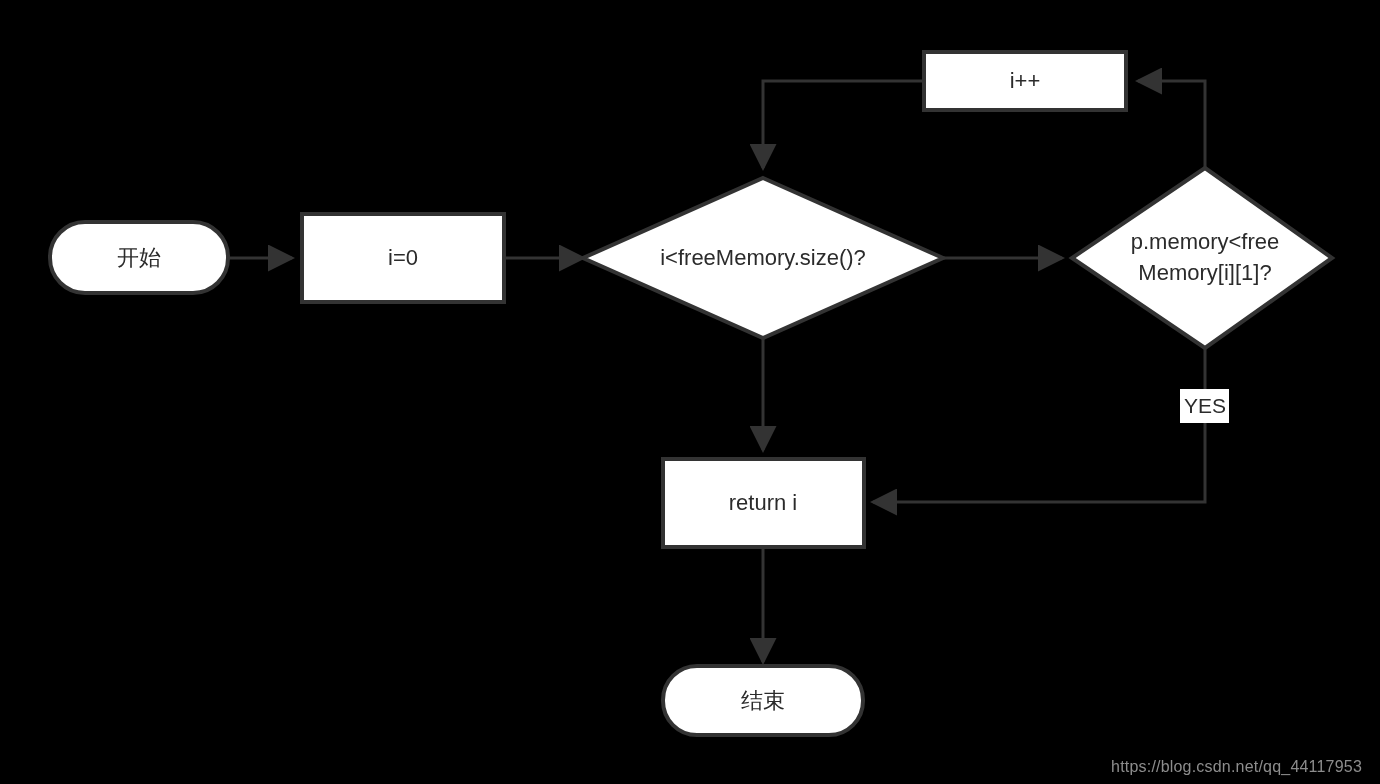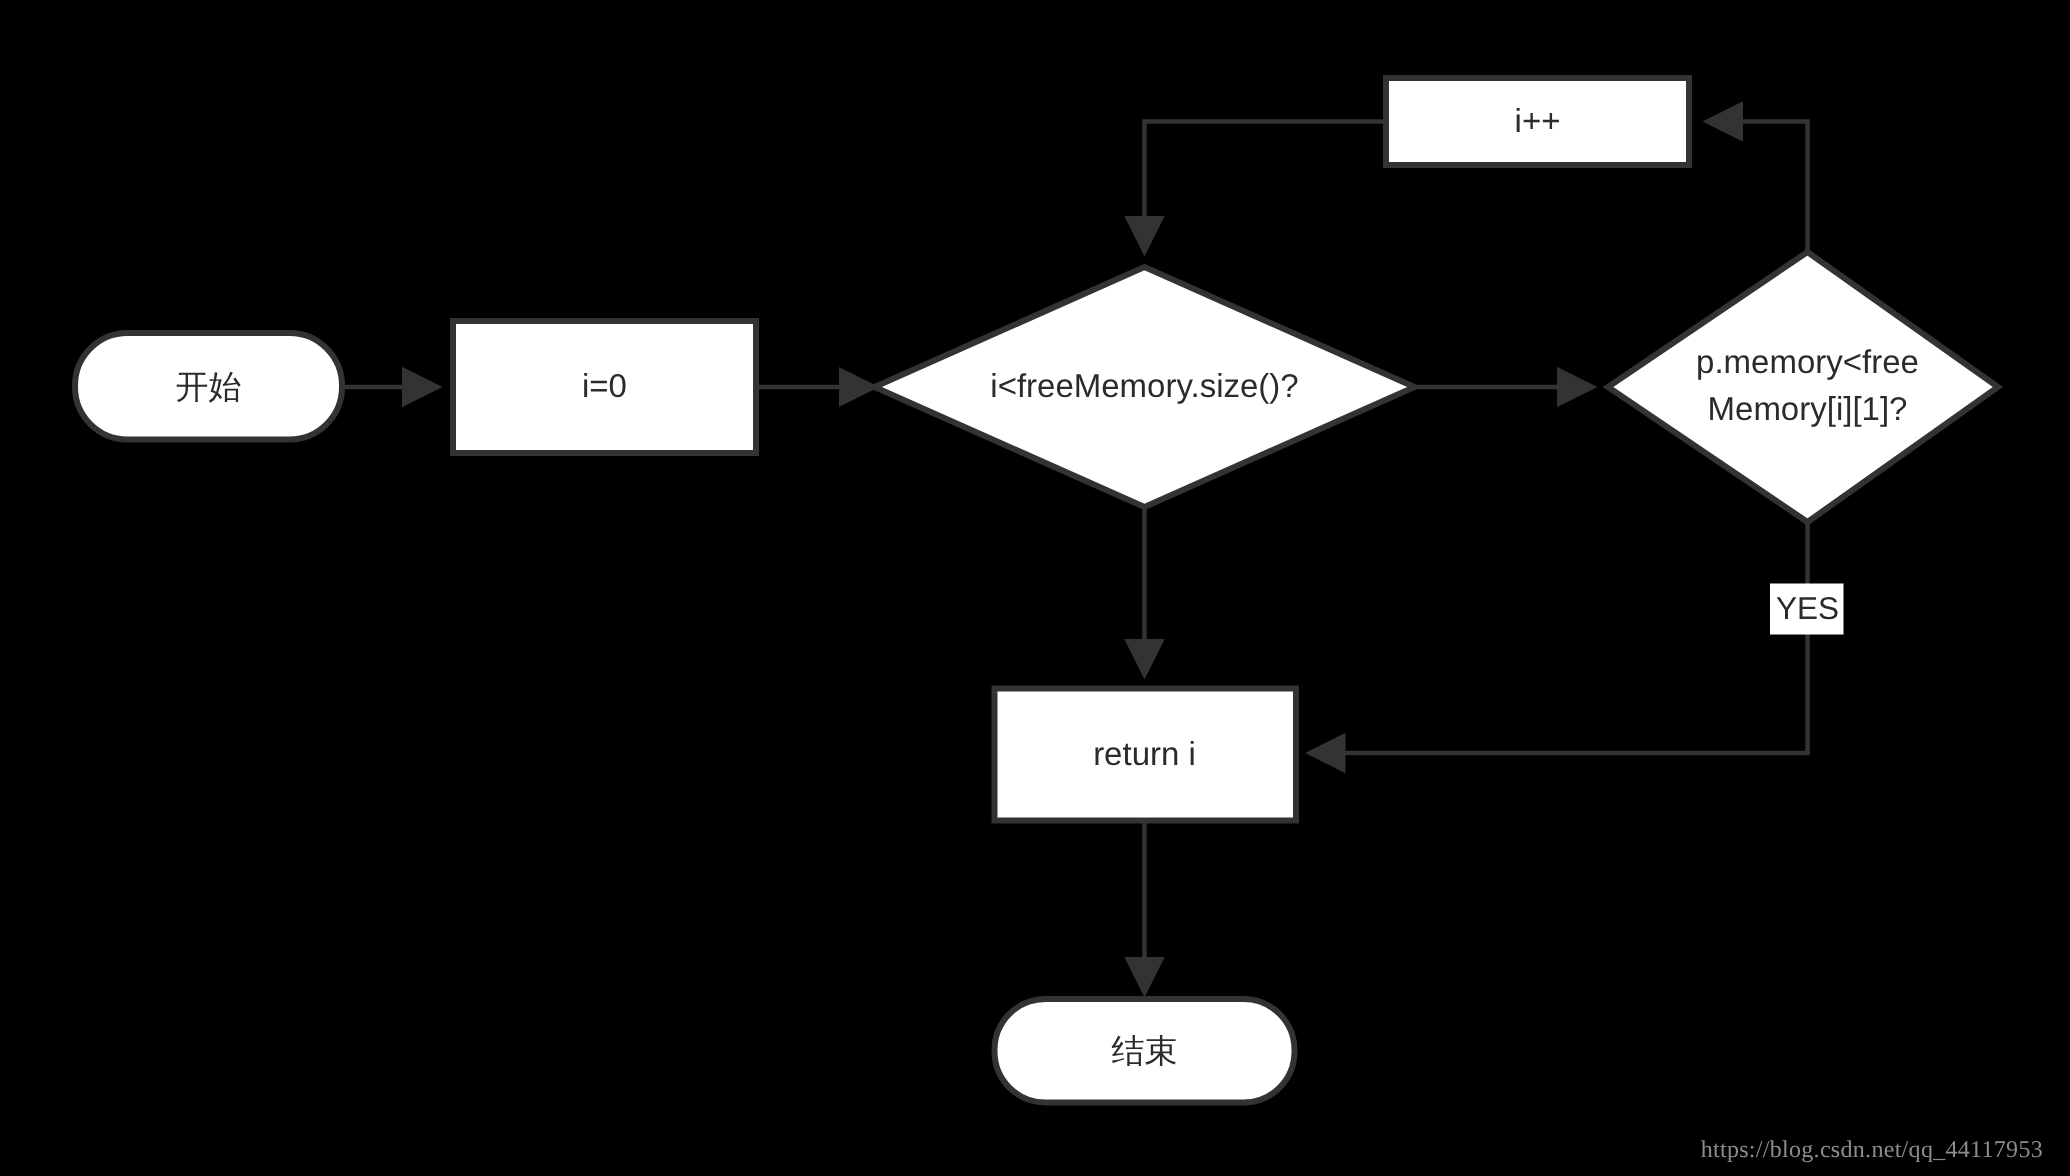--- a/index.html
+++ b/index.html
@@ -65,21 +65,21 @@
     font-family: "Liberation Sans", "DejaVu Sans", sans-serif;
     font-size: 21px;
     text-anchor: middle;
     dominant-baseline: middle;
   }
   .watermark-text {
     position: absolute;
     right: 18px;
     bottom: 8px;
     color: #8d8d8d;
-    font-family: Liberation Serif, serif;
+    font-family: Liberation Sans, sans-serif;
     font-size: 16px;
     letter-spacing: 0.2px;
     white-space: nowrap;
   }
 </style>
 </head>
 <body>
 
 <div id="canvas-root">
 

